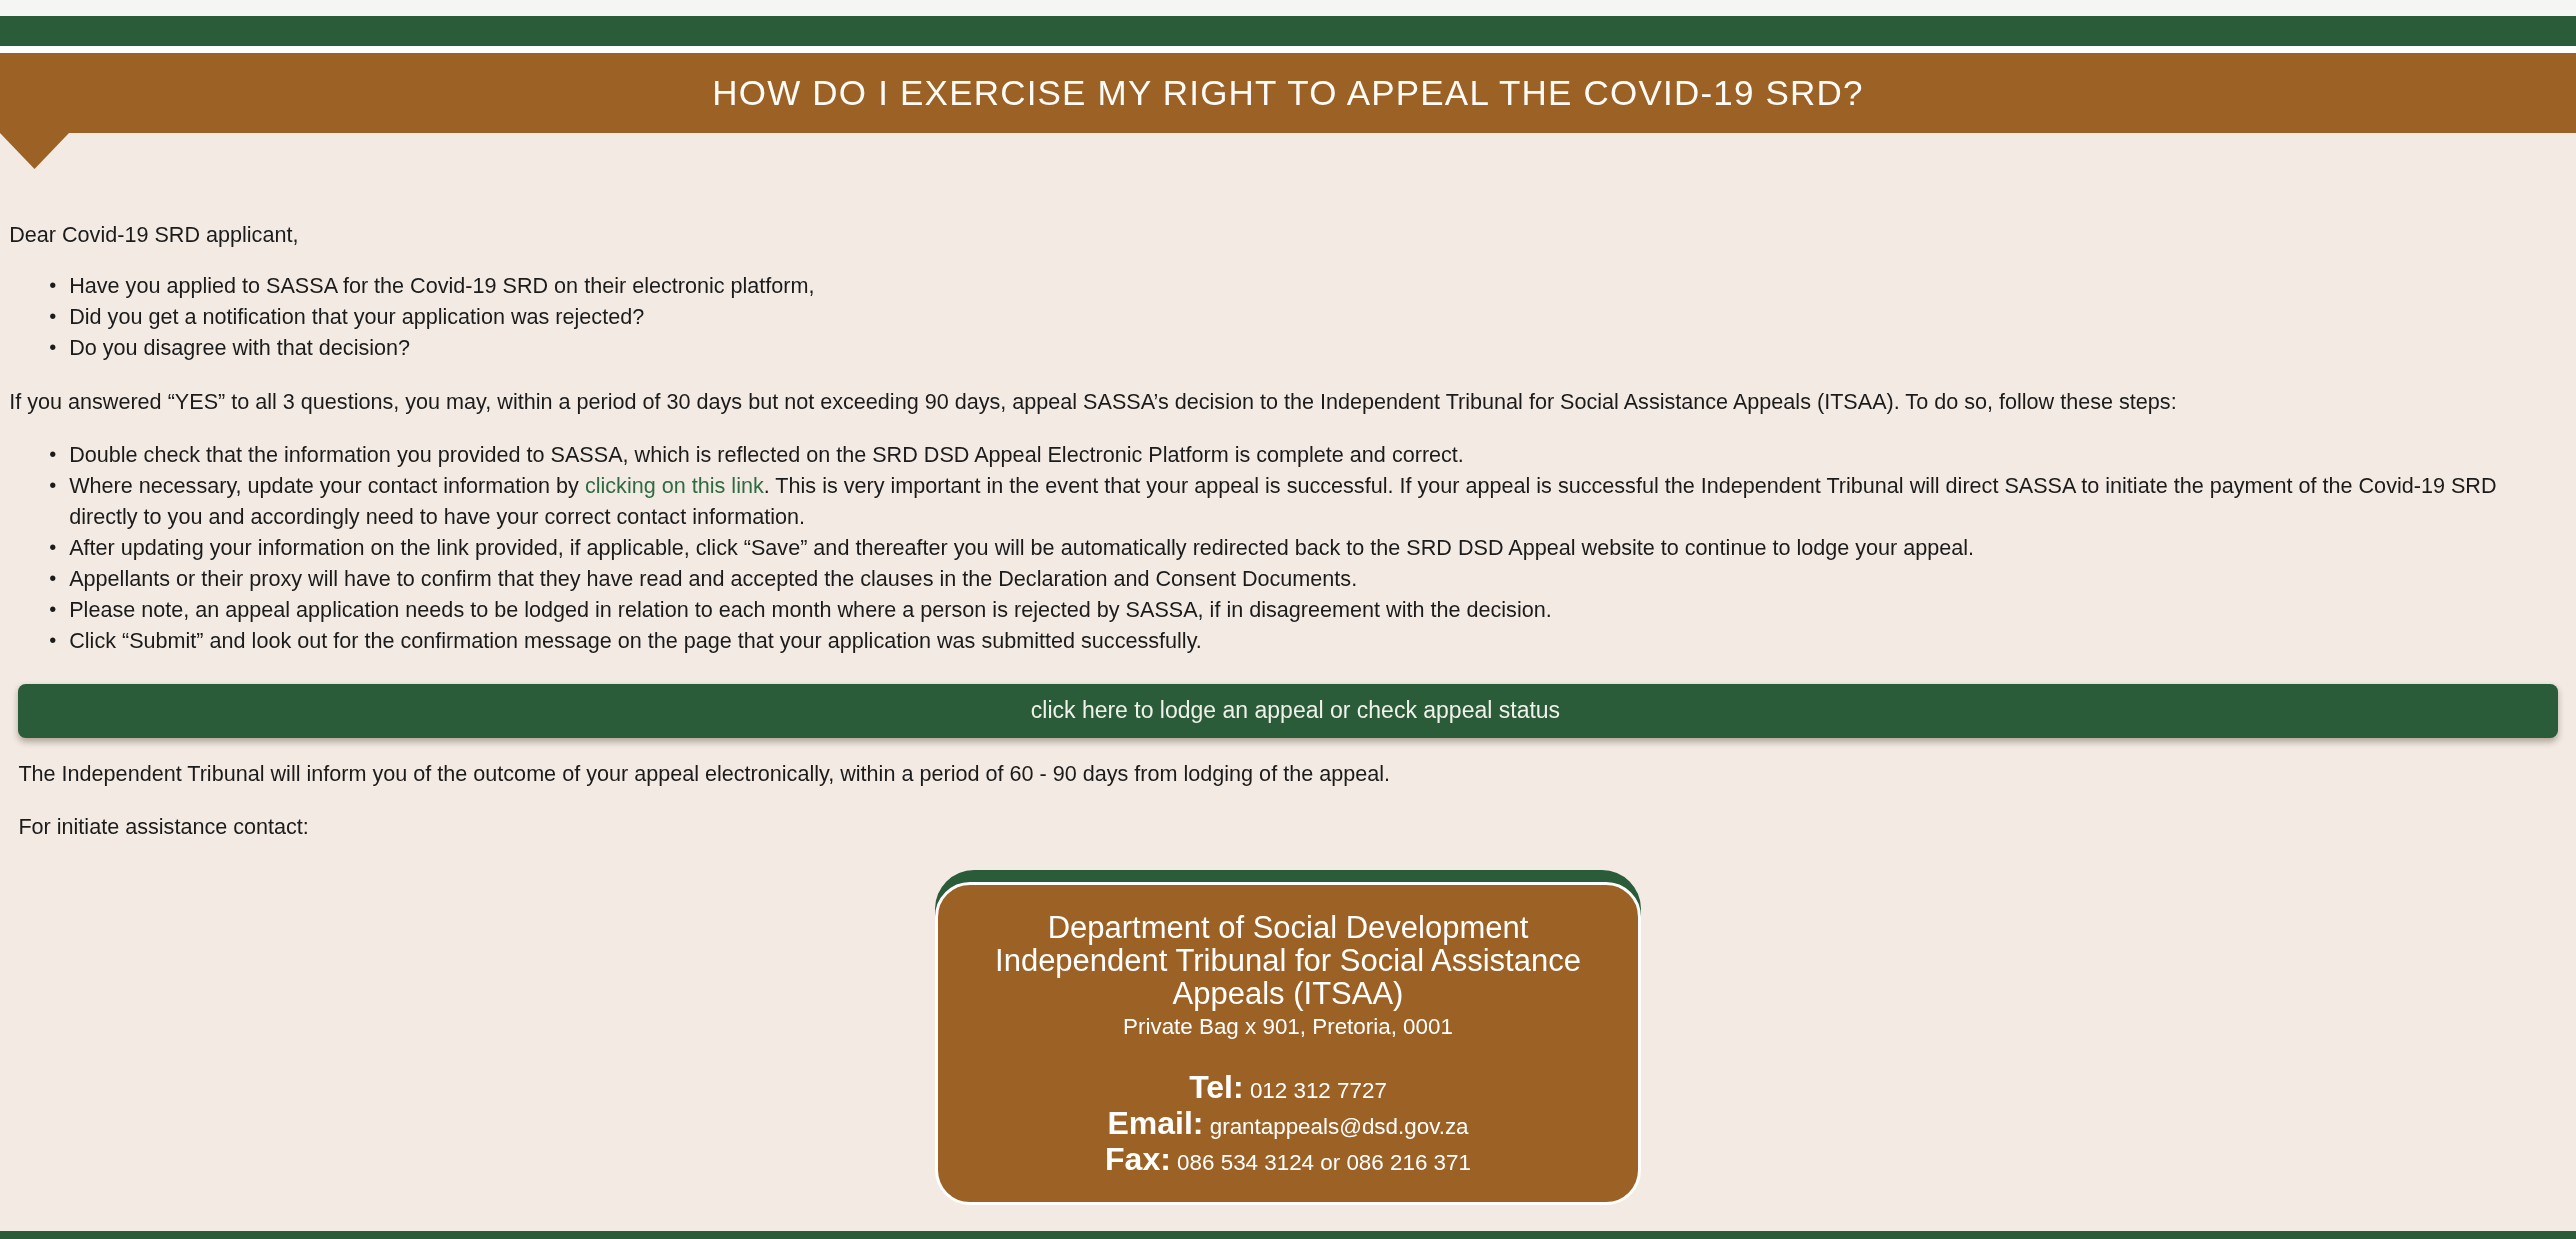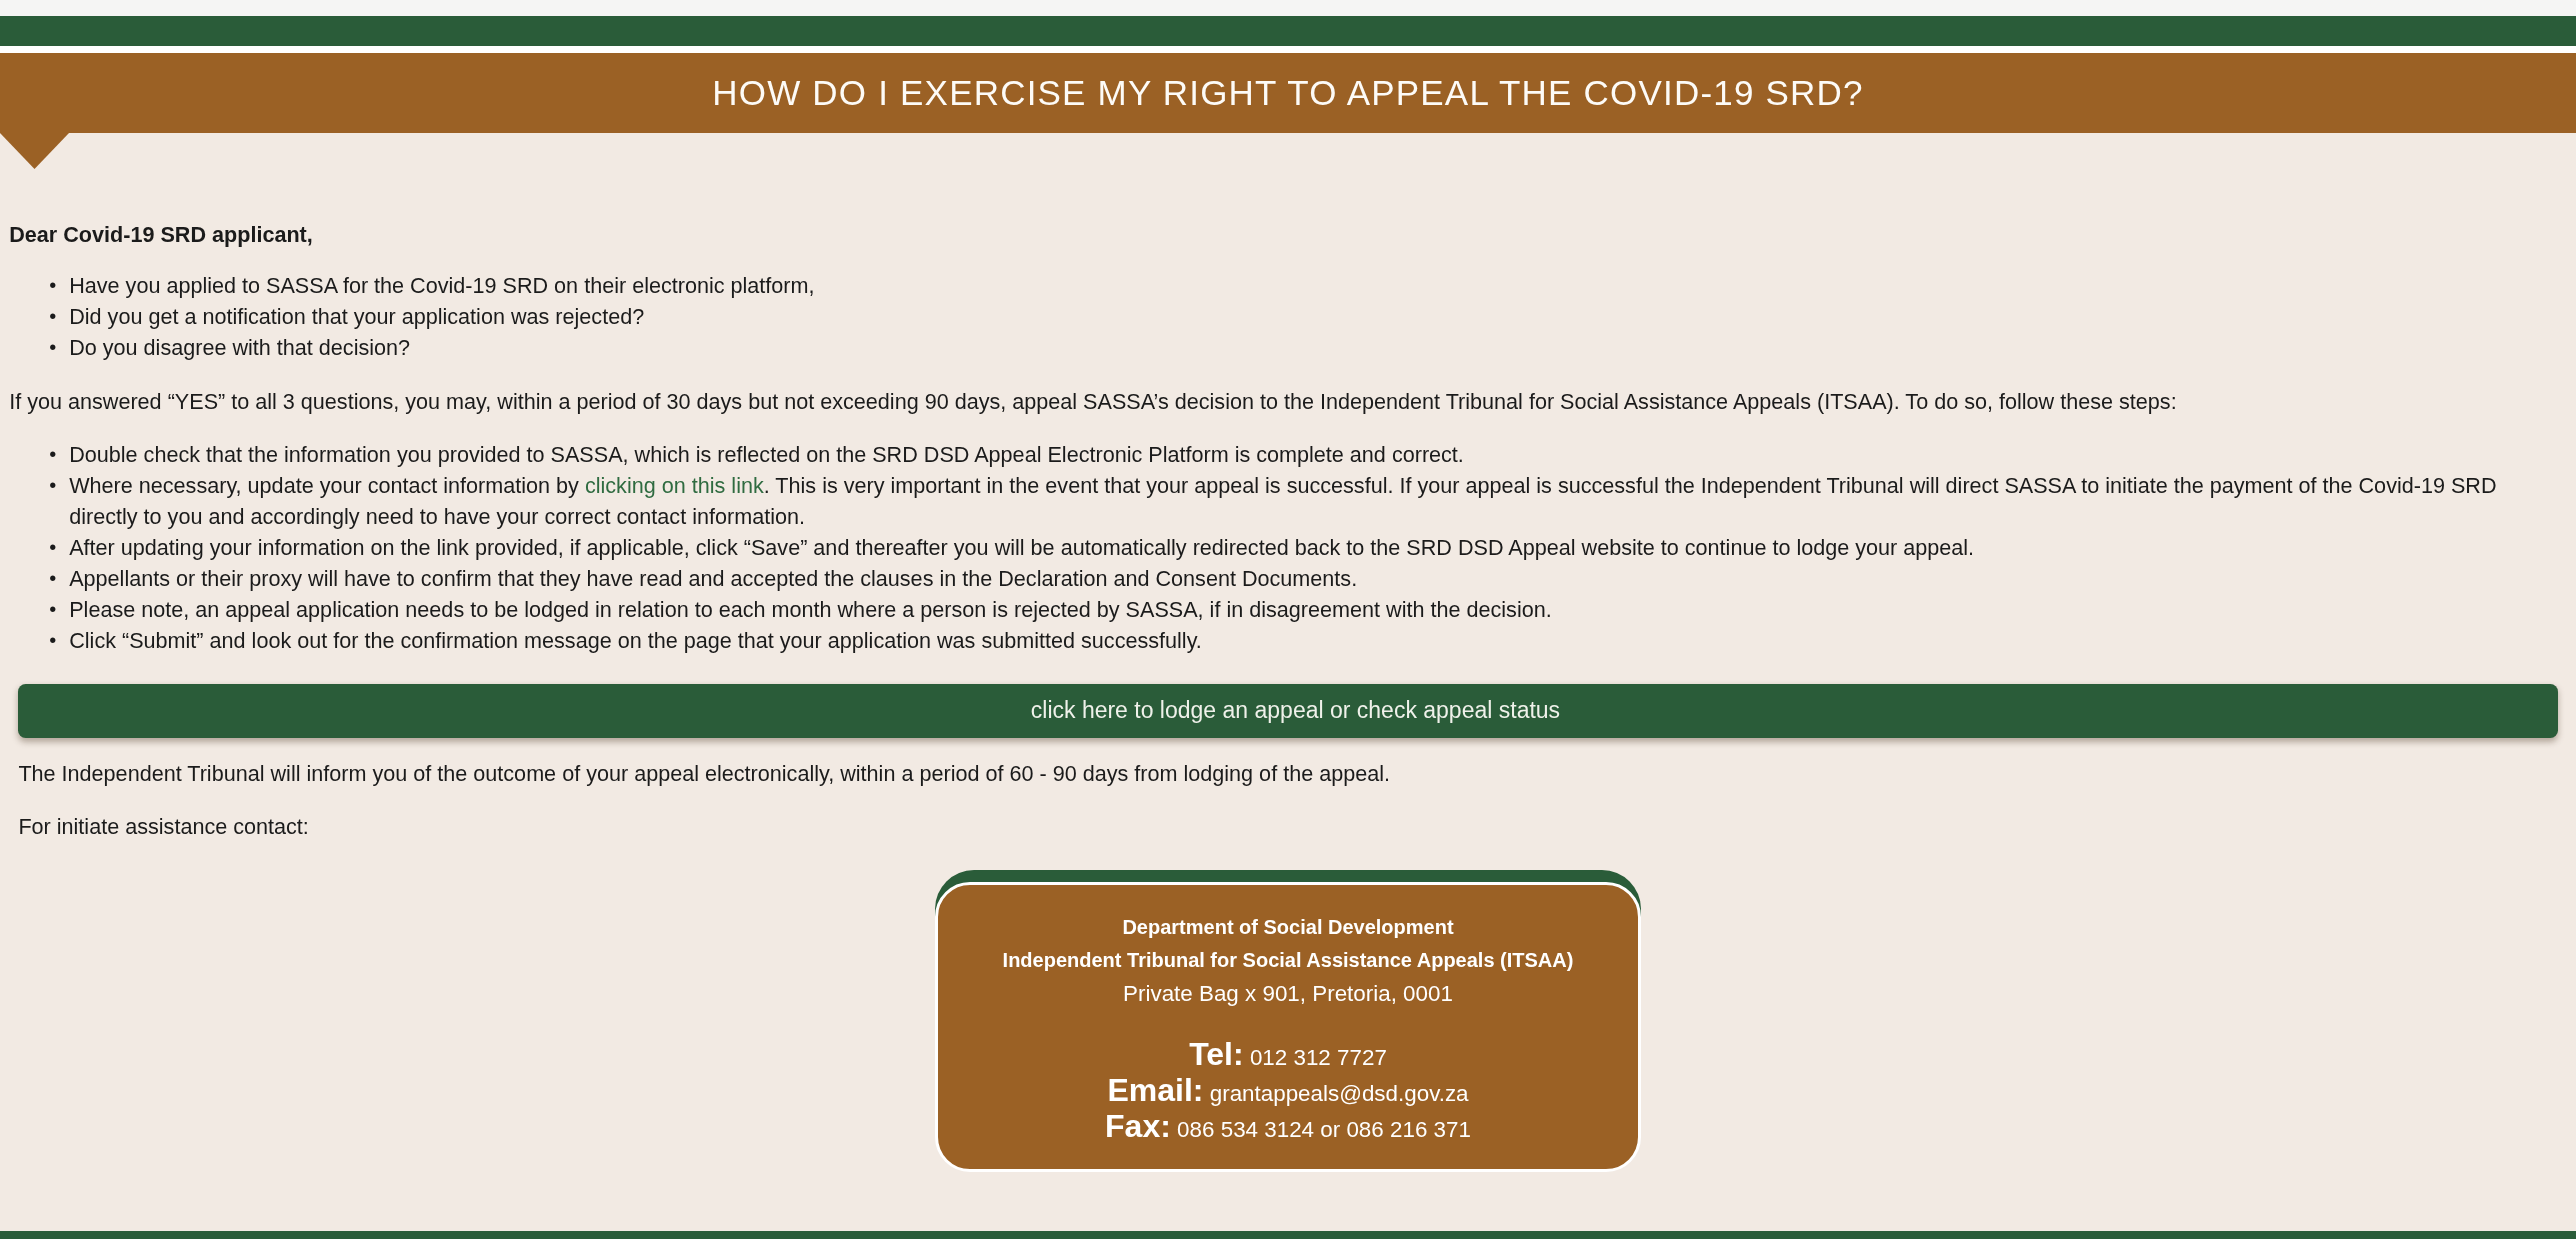--- a/index.html
+++ b/index.html
@@ -28,21 +28,21 @@
   }
   .banner-title{
     color:var(--banner-text);font-size:35px;font-weight:300;letter-spacing:1.2px;
   }
   .banner-pointer{
     position:absolute;left:0;top:100%;width:69px;height:36px;
     background:var(--brown);
     clip-path:polygon(0 0,100% 0,50% 100%);
   }
   .content{padding:86px 9.2px 0 9.2px;}
-  .greeting{margin:0;line-height:31px;font-weight:bold;}
+  .greeting{margin:0;line-height:31px;}
   ul.bullet-list{margin:20px 0 0 0;padding:0 0 0 60px;list-style:none;line-height:31px;}
   ul.bullet-list li{position:relative;}
   ul.bullet-list li::before{
     content:"\2022";position:absolute;left:-20px;font-size:20px;
   }
   .instruction{margin:23px 0 16px 0;line-height:31px;}
   ul.steps-list{margin:21.6px 0 0 0;}
   a.inline-link{color:var(--link-green);text-decoration:none;cursor:pointer;}
   .cta-button{
     display:flex;align-items:center;justify-content:center;
@@ -57,21 +57,21 @@
   .card-green-layer{
     position:absolute;left:0;right:0;top:-11.6px;bottom:11.6px;
     background:var(--green);border-radius:39px;
   }
   .card-brown{
     position:relative;background:var(--brown);border:3.9px solid #ffffff;
     border-radius:35px;padding:26px 18.5px 22.4px 18.5px;
     color:#ffffff;text-align:center;
   }
   .card-line{line-height:33px;font-size:22.4px;}
-  .card-line.bold{font-weight:700;font-size:20px;}
+  .card-line.bold{font-weight:400;font-size:31px;}
   .card-line .lbl{font-weight:700;font-size:32px;}
   .card-line.tel-line{margin-top:28.5px;}
   .footer-bar{position:absolute;left:0;right:0;bottom:0;height:7.7px;background:var(--green);}
 </style>
 </head>
 <body>
 
 <div class="top-strip"></div>
 
 <div class="nav-bar"></div>

